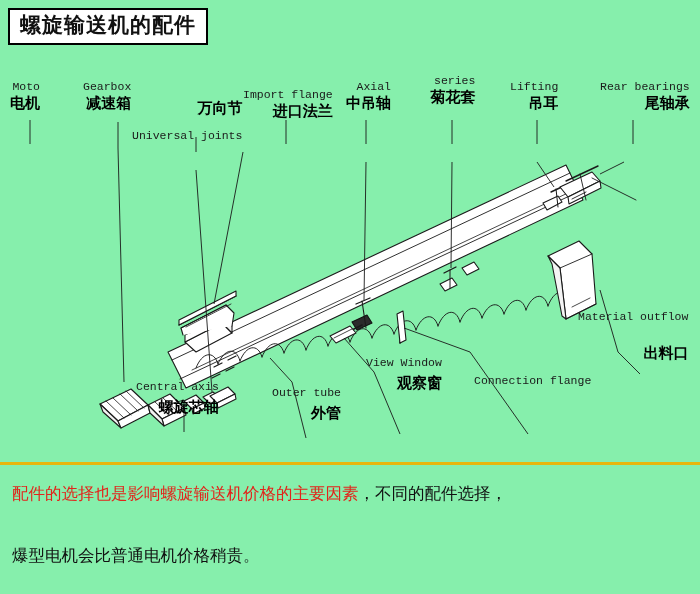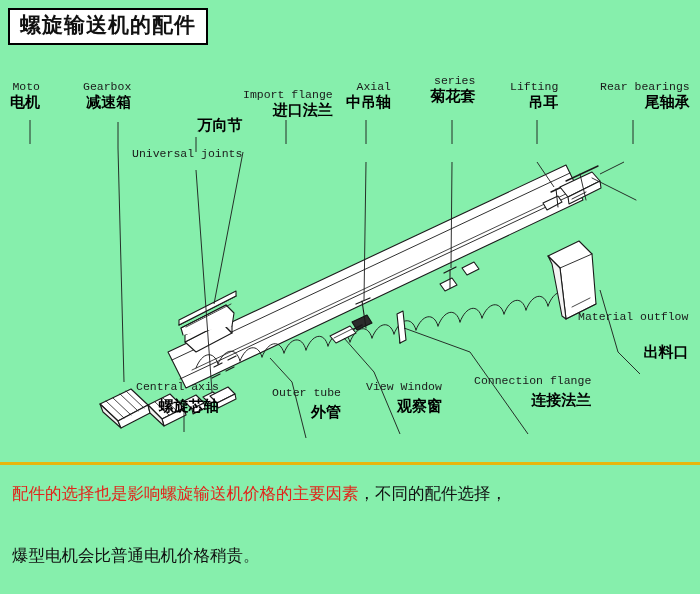--- a/index.html
+++ b/index.html
@@ -59,21 +59,21 @@
     white-space: nowrap;
     line-height: 1.15;
   }
   .lbl .en {
     font-family: "Liberation Mono", monospace;
     font-size: 11.5px;
     color: #1a1a1a;
     display: block;
   }
   .lbl .cn {
-    font-family: Liberation Serif, serif;
+    font-family: Liberation Sans, sans-serif;
     font-size: 15px;
     font-weight: bold;
     color: #000000;
     display: block;
     margin-top: 1px;
   }
 
   
   .bottom-rule {
     position: absolute;
@@ -239,21 +239,21 @@
     <div class="lbl" style="left:10px; top:28px;">
       <span class="en">Moto</span>
       <span class="cn">电机</span>
     </div>
 
     <div class="lbl" style="left:83px; top:28px;">
       <span class="en">Gearbox</span>
       <span class="cn">减速箱</span>
     </div>
 
-    <div class="lbl" style="left:132px; top:64px;">
+    <div class="lbl" style="left:132px; top:46px;">
       <span class="cn" style="margin-left:34px;">万向节</span>
       <span class="en" style="margin-top:13px;">Universal joints</span>
     </div>
 
     <div class="lbl" style="left:243px; top:36px;">
       <span class="en">Import flange</span>
       <span class="cn">进口法兰</span>
     </div>
 
     <div class="lbl" style="left:346px; top:28px;">
@@ -276,24 +276,23 @@
       <span class="cn">尾轴承</span>
     </div>
 
     <div class="lbl" style="left:578px; top:258px;">
       <span class="en">Material outflow</span>
       <span class="cn" style="margin-top:21px;">出料口</span>
     </div>
 
     <div class="lbl" style="left:474px; top:322px;">
       <span class="en">Connection flange</span>
-      <span class="cn" style="margin-top:5px;">连接法兰</span>
-    </div>
-
-    <div class="lbl" style="left:366px; top:328px;">
+    </div>
+
+    <div class="lbl" style="left:366px; top:304px;">
       <span class="en">View Window</span>
       <span class="cn" style="margin-top:5px;">观察窗</span>
     </div>
 
     <div class="lbl" style="left:136px; top:328px;">
       <span class="en">Central axis</span>
       <span class="cn" style="margin-top:5px;">螺旋芯轴</span>
     </div>
 
     <div class="lbl" style="left:272px; top:334px;">

